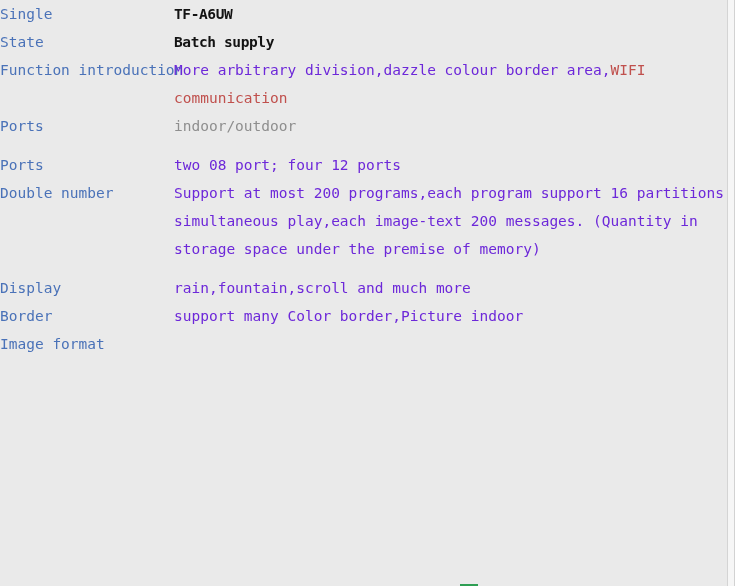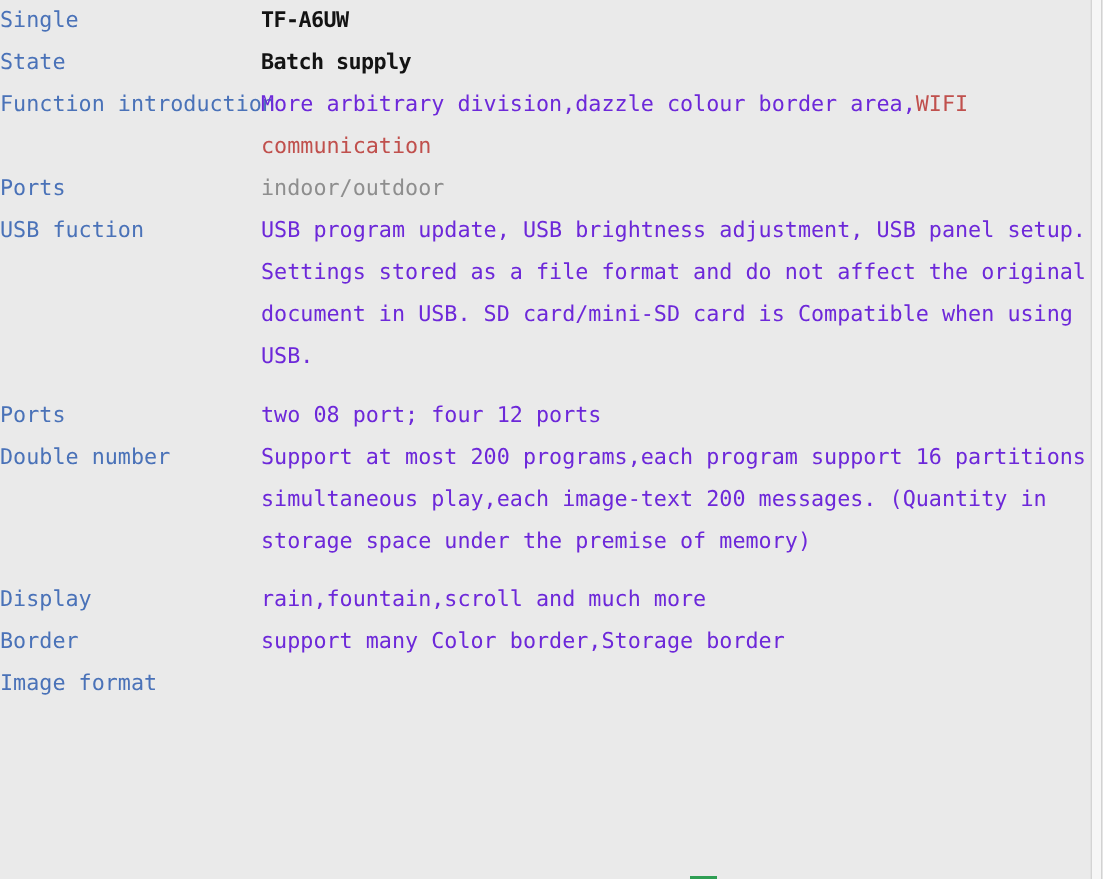--- a/index.html
+++ b/index.html
@@ -120,24 +120,20 @@
           <td class="row-value"><span class="v-strong">Batch supply</span></td>
         </tr>
         <tr>
           <td class="row-label label-wide">Function introduction</td>
           <td class="row-value"><span class="v-normal">More arbitrary division,dazzle colour border area,</span><span class="accent-red">WIFI communication</span></td>
         </tr>
         <tr>
           <td class="row-label">Ports</td>
           <td class="row-value"><span class="v-muted">indoor/outdoor</span></td>
         </tr>
-        <tr>
-          <td class="row-label">USB fuction</td>
-          <td class="row-value"><span class="v-normal">USB program update, USB brightness adjustment, USB panel setup. Settings stored as a file format and do not affect the original document in USB. SD card/mini-SD card is Compatible when using USB.</span></td>
-        </tr>
         <tr class="spacer-row">
           <td></td>
           <td></td>
         </tr>
         <tr>
           <td class="row-label">Ports</td>
           <td class="row-value"><span class="v-normal">two 08 port; four 12 ports</span></td>
         </tr>
         <tr>
           <td class="row-label">Double number</td>
@@ -146,21 +142,21 @@
         <tr class="spacer-row">
           <td></td>
           <td></td>
         </tr>
         <tr>
           <td class="row-label">Display</td>
           <td class="row-value"><span class="v-normal">rain,fountain,scroll and much more</span></td>
         </tr>
         <tr>
           <td class="row-label">Border</td>
-          <td class="row-value"><span class="v-normal">support many Color border,Storage border</span></td>
+          <td class="row-value"><span class="v-normal">support many Color border,Picture indoor</span></td>
         </tr>
         <tr>
           <td class="row-label">Image format</td>
           <td class="row-value"></td>
         </tr>
       </tbody>
   </table>
 
   <div id="right-edge-strip"></div>
   <div id="bottom-clip-mark"></div>

